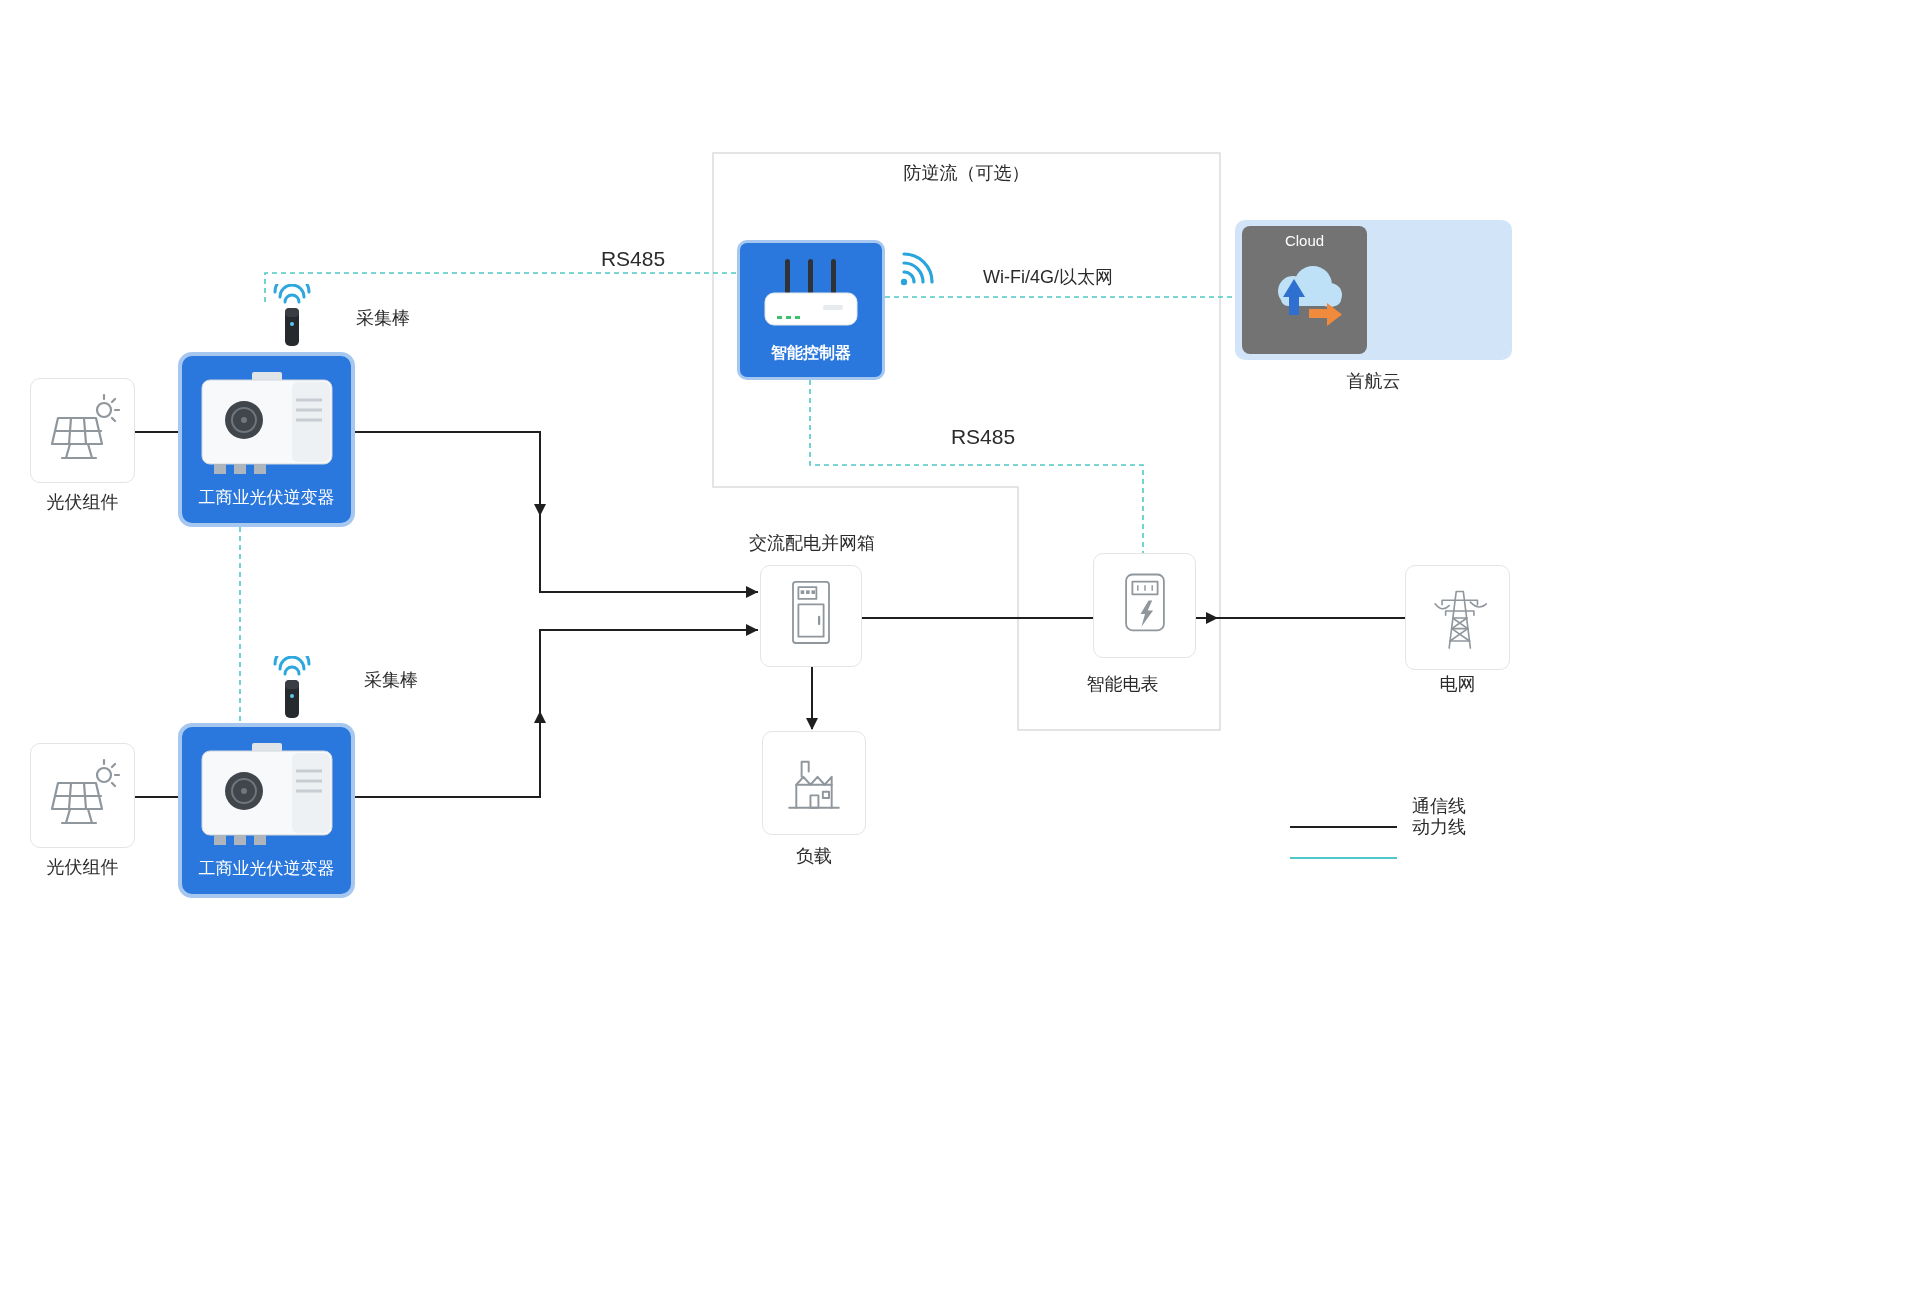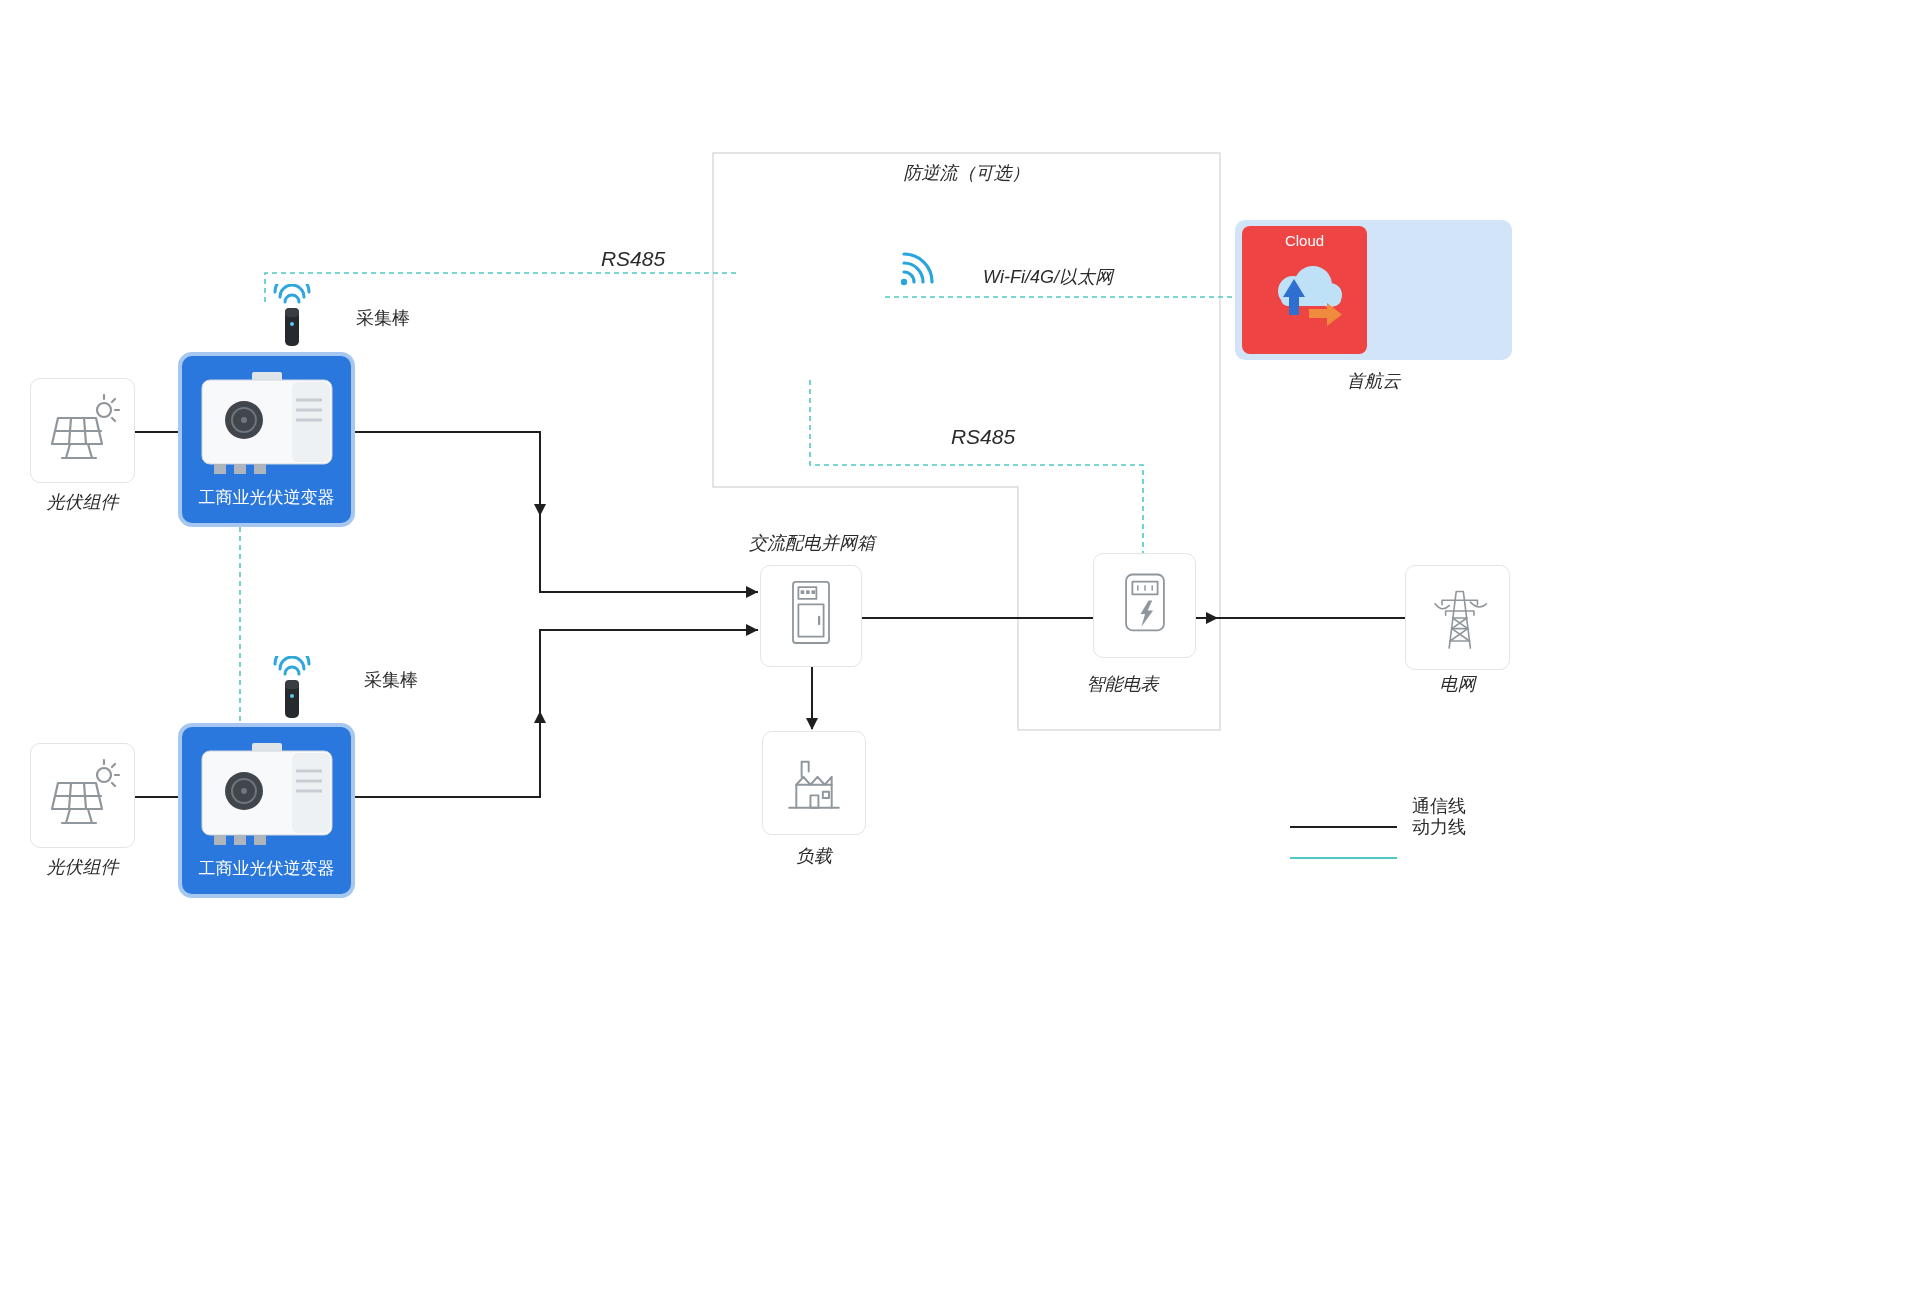--- a/index.html
+++ b/index.html
@@ -2,30 +2,30 @@
 <html><head>
 <meta charset="utf-8">
 <style>
   * { margin:0; padding:0; box-sizing:border-box; }
   html,body { background:#ffffff; }
   body { font-family:"Liberation Sans","DejaVu Sans",sans-serif; color:#2b2b2b; }
   .canvas { position:relative; width:1920px; height:1296px; background:#ffffff; overflow:hidden; }
   svg.wires { position:absolute; left:0; top:0; z-index:1; }
   .node { position:absolute; z-index:2; }
   .label { position:absolute; z-index:3; font-size:18px; color:#2b2b2b; line-height:1.2; white-space:nowrap; }
-  .center { text-align:center;font-style:italic; }
+  .center { text-align:center; }
   .card { position:absolute; z-index:2; background:#ffffff; border:1px solid #e4e4e4; border-radius:10px;
           display:flex; align-items:center; justify-content:center; }
   .blue-card { position:absolute; z-index:2; background:#2a78dd; border:4px solid #a6c8f0; border-radius:14px;
                display:flex; flex-direction:column; align-items:center; justify-content:center; }
   .blue-card .dev { flex:0 0 auto; }
   .blue-label { color:#ffffff; font-weight:normal; font-size:17px; text-align:center; margin-top:2px; }
   .ctrl-label { color:#ffffff; font-weight:bold; font-size:16px; text-align:center; margin-top:4px; }
   .cloud-outer { position:absolute; z-index:2; background:#d2e5f8; border-radius:10px; }
-  .cloud-inner { position:absolute; background:#ef4444; border-radius:8px; display:flex; flex-direction:column;
+  .cloud-inner { position:absolute; background:#737373; border-radius:8px; display:flex; flex-direction:column;
                  align-items:center; padding-top:6px; }
   .cloud-inner .ttl { color:#ffffff; font-size:15px; margin-bottom:2px; }
   .t18 { font-size:18px; }
   .t16 { font-size:21px; }
   .stick { position:absolute; z-index:4; }
 </style>
 </head>
 <body>
 
 <div class="canvas">
@@ -146,20 +146,33 @@
       </g>
       <rect x="15" y="24" width="14" height="38" rx="5" fill="#26292d"></rect>
       <rect x="15" y="24" width="14" height="9" rx="4" fill="#3a3e44"></rect>
       <circle cx="22" cy="40" r="2" fill="#5cc8f0"></circle>
     </svg>
   </div>
   <div class="label" style="left:364px;top:670px">采集棒</div>
 
   <div class="label center t18" style="left:713px;top:163px;width:507px">防逆流（可选）</div>
 
+  <div class="blue-card" style="left:737px;top:240px;width:148px;height:140px;border-width:3px;border-radius:10px">
+    <svg class="dev" width="124" height="82" viewBox="0 0 124 82">
+      <rect x="36" y="2" width="5" height="36" rx="2.5" fill="#2f3338"></rect>
+      <rect x="59" y="2" width="5" height="36" rx="2.5" fill="#2f3338"></rect>
+      <rect x="82" y="2" width="5" height="36" rx="2.5" fill="#2f3338"></rect>
+      <rect x="16" y="36" width="92" height="32" rx="9" fill="#ffffff" stroke="#e2e6e9"></rect>
+      <rect x="28" y="59" width="5" height="3" fill="#3cc06d"></rect>
+      <rect x="37" y="59" width="5" height="3" fill="#3cc06d"></rect>
+      <rect x="46" y="59" width="5" height="3" fill="#3cc06d"></rect>
+      <rect x="74" y="48" width="20" height="5" rx="2" fill="#e7ebee"></rect>
+    </svg>
+    <div class="ctrl-label">智能控制器</div>
+  </div>
 
   <div class="node" style="left:896px;top:244px;width:46px;height:46px">
     <svg width="46" height="46" viewBox="0 0 46 46">
       <g stroke="#2aa4dc" stroke-width="3.2" fill="none" stroke-linecap="round">
         <path d="M8,28 A10,10 0 0 1 18,38"></path>
         <path d="M8,19 A19,19 0 0 1 27,38"></path>
         <path d="M8,10 A28,28 0 0 1 36,38"></path>
       </g>
       <circle cx="8" cy="38" r="3.2" fill="#2aa4dc"></circle>
     </svg>

